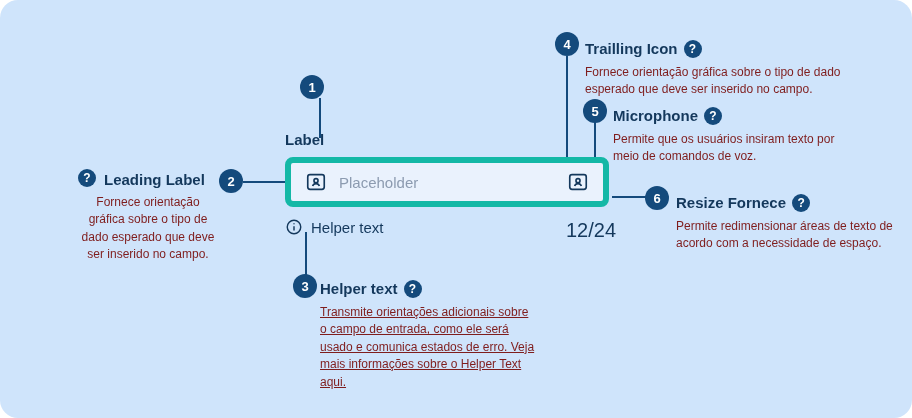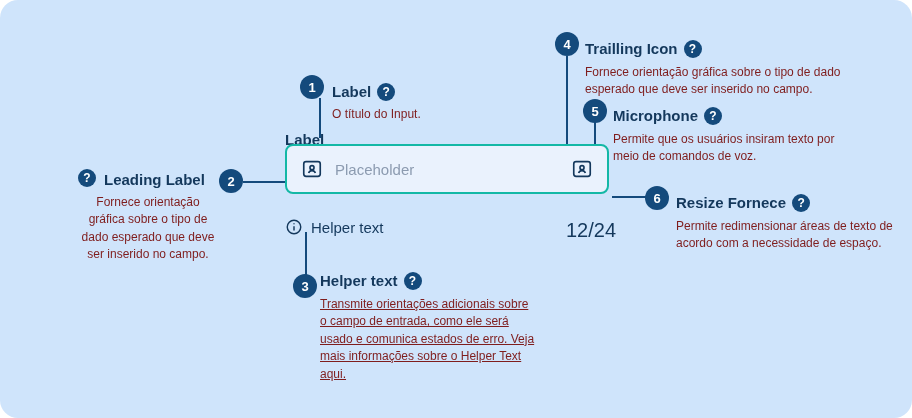--- a/index.html
+++ b/index.html
@@ -85,26 +85,26 @@
     position: absolute;
     left: 285px;
     top: 131px;
     font-size: 15px;
     font-weight: bold;
     color: #14385c;
   }
   #input-box {
     position: absolute;
     left: 285px;
-    top: 144px;
+    top: 157px;
     width: 324px;
     height: 50px;
     box-sizing: border-box;
     background: #eaf2fd;
-    border: 2px solid #14b8a6;
+    border: 6px solid #14b8a6;
     border-radius: 8px;
     display: flex;
     align-items: center;
     padding: 0 14px;
     z-index: 4;
   }
   .placeholder-text {
     flex: 1;
     font-size: 15px;
     color: #8c9bb0;
@@ -171,38 +171,32 @@
         <path d="M12 11v5.5"></path>
         <circle cx="12" cy="7.6" r="0.9" fill="#14385c" stroke="none"></circle>
       </svg>
     </span>
     <span id="helper-text">Helper text</span>
   </div>
 
   <div id="counter">12/24</div>
 
   <div class="badge" style="left:300px; top:75px;">1</div>
-  <div class="abs" style="left:332px; top:75px; width:200px;">
-    <div class="ann-title">
-      <span>Label</span><span class="qmark">?</span>
-    </div>
-    <div class="ann-body" style="margin-top:4px;">O título do Input.</div>
-  </div>
 
   <div class="badge" style="left:219px; top:169px;">2</div>
   <div class="abs" style="left:78px; top:162px; width:140px; text-align:center;">
     <div class="ann-title" style="display:flex; align-items:center; justify-content:flex-start; white-space:nowrap;">
       <span class="qmark pre">?</span>
         <span>Leading Label</span>
     </div>
     <div class="ann-body" style="margin-top:6px; text-align:center;">Fornece orientação gráfica sobre o tipo de dado esperado que deve ser inserido no campo.</div>
   </div>
 
   <div class="badge" style="left:293px; top:274px;">3</div>
-  <div class="abs" style="left:320px; top:264px; width:215px;">
+  <div class="abs" style="left:320px; top:272px; width:215px;">
     <div class="ann-title">
       <span>Helper text</span><span class="qmark">?</span>
     </div>
     <div class="ann-body" style="margin-top:5px;text-decoration:underline;">Transmite orientações adicionais sobre o campo de entrada, como ele será usado e comunica estados de erro. Veja mais informações sobre o Helper Text aqui.</div>
   </div>
 
   <div class="badge" style="left:555px; top:32px;">4</div>
   <div class="abs" style="left:585px; top:32px; width:305px;">
     <div class="ann-title">
       <span>Trailling Icon</span><span class="qmark">?</span>

